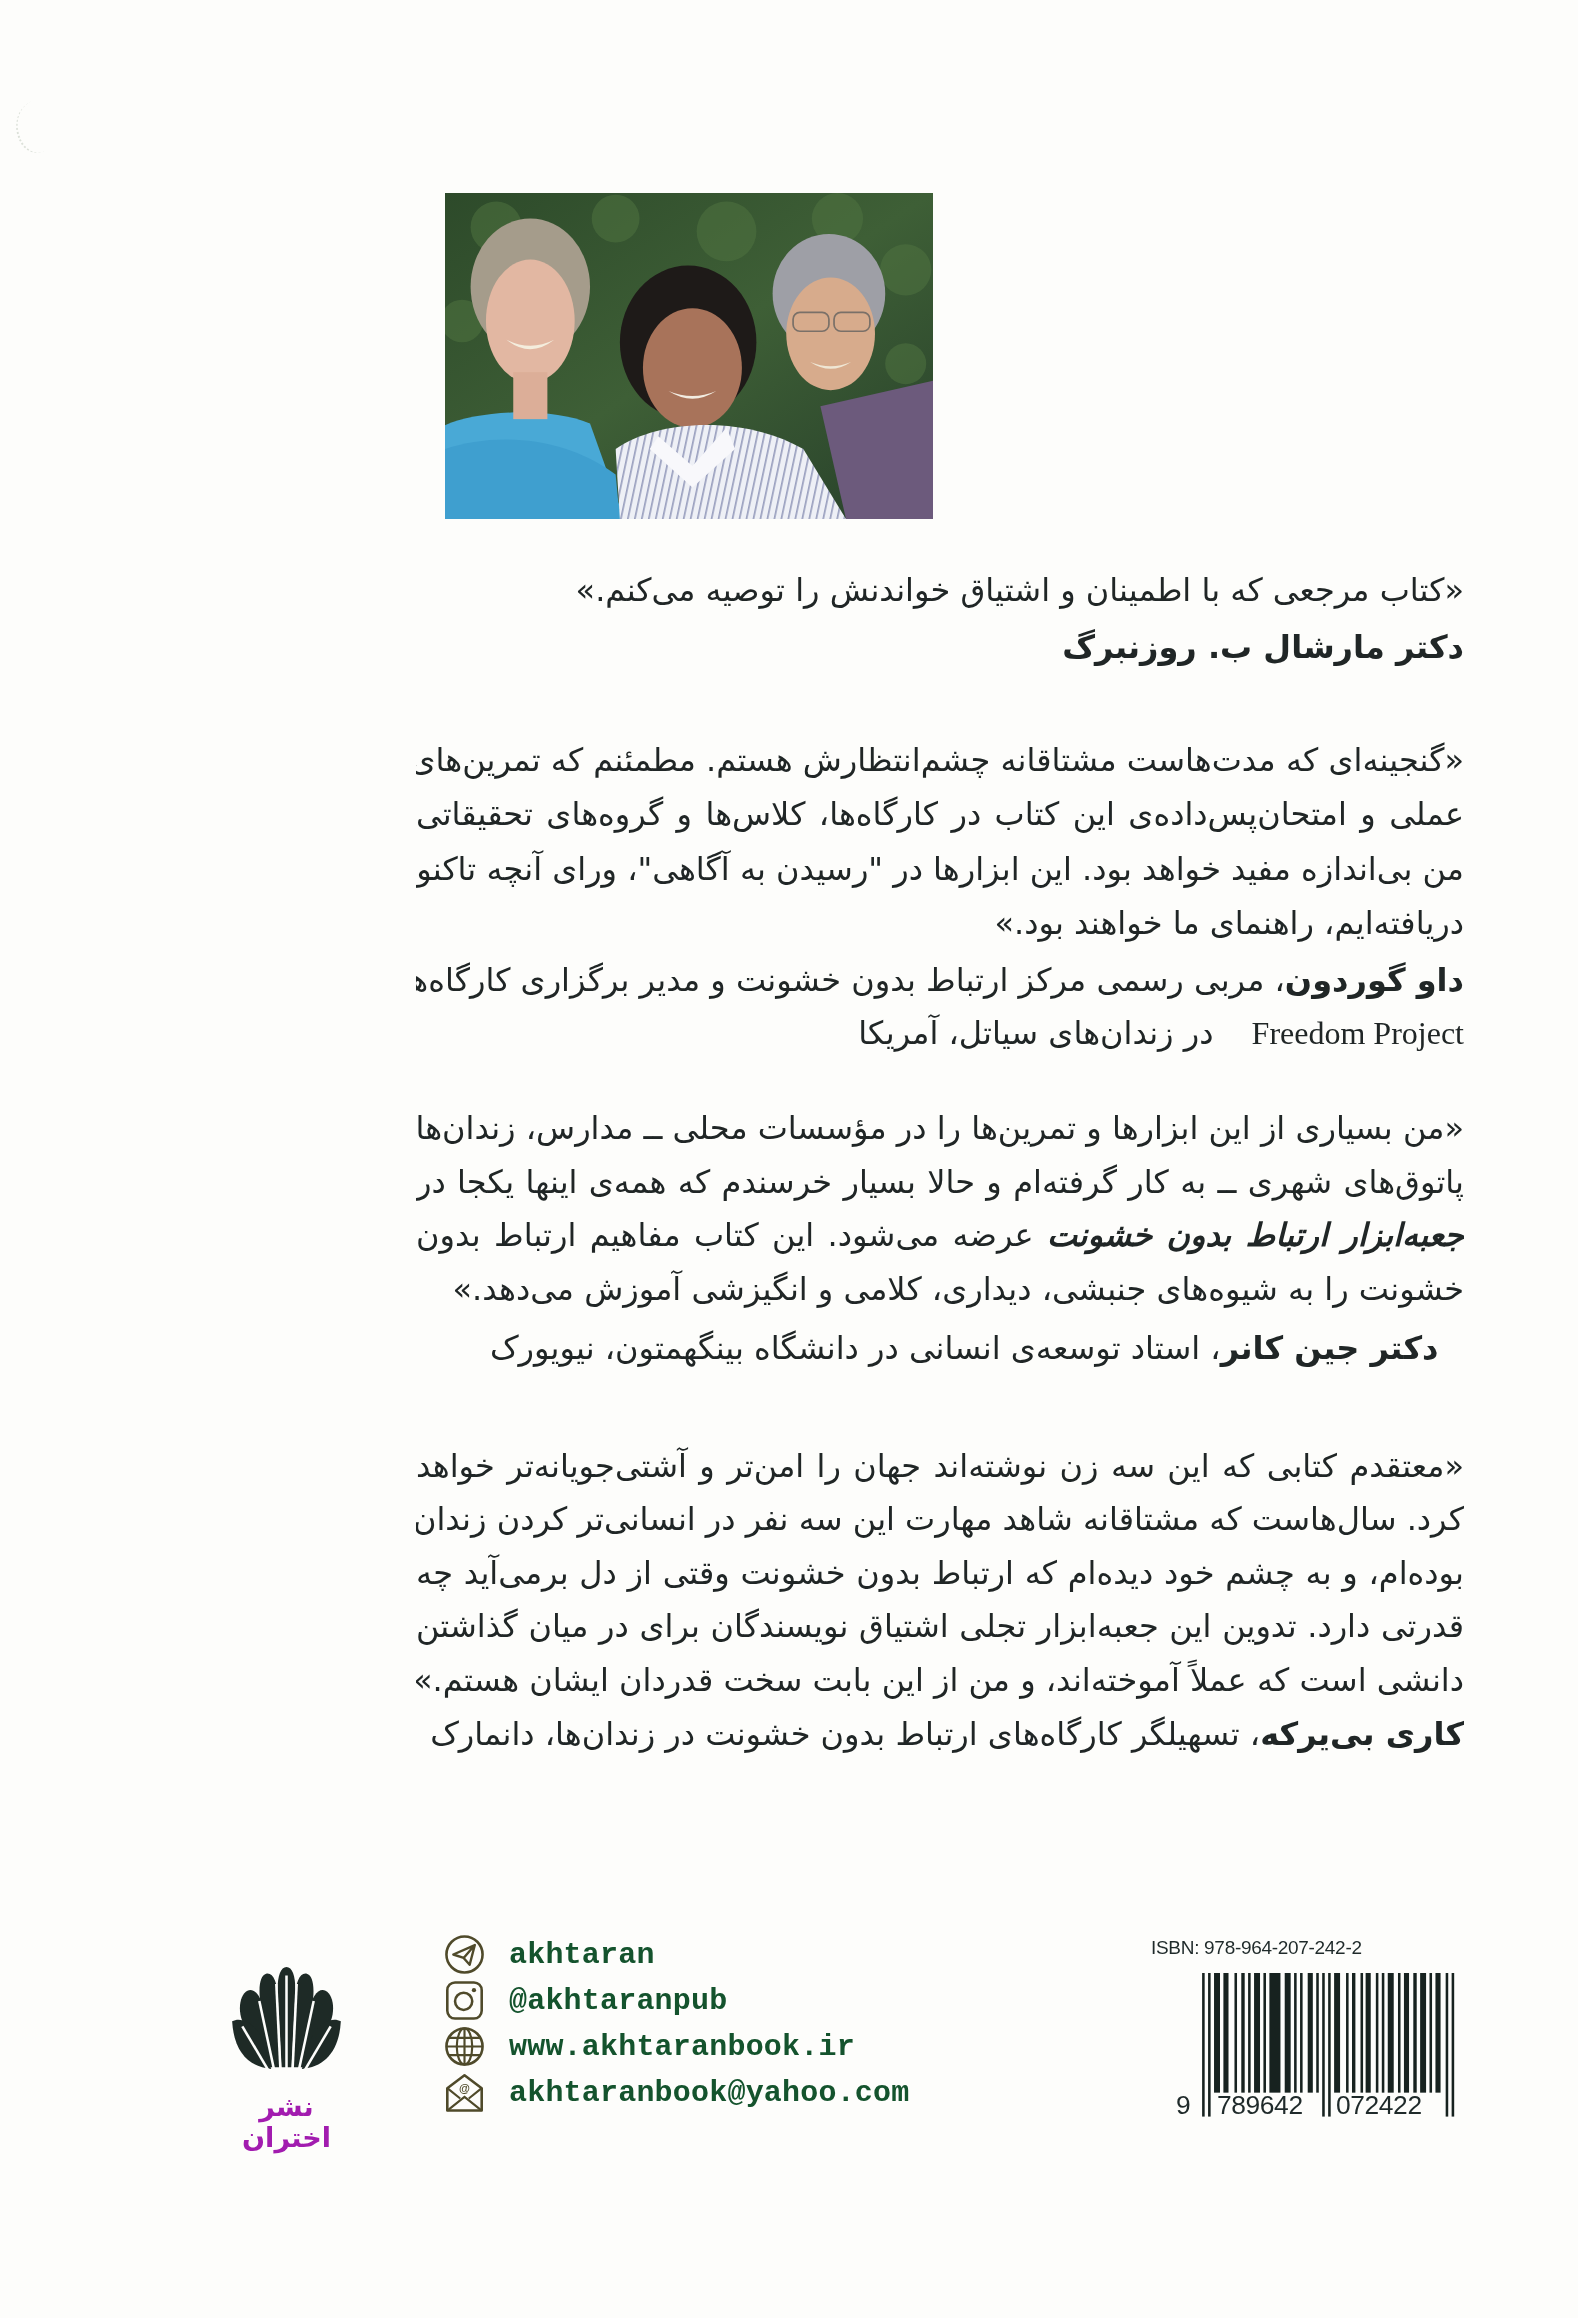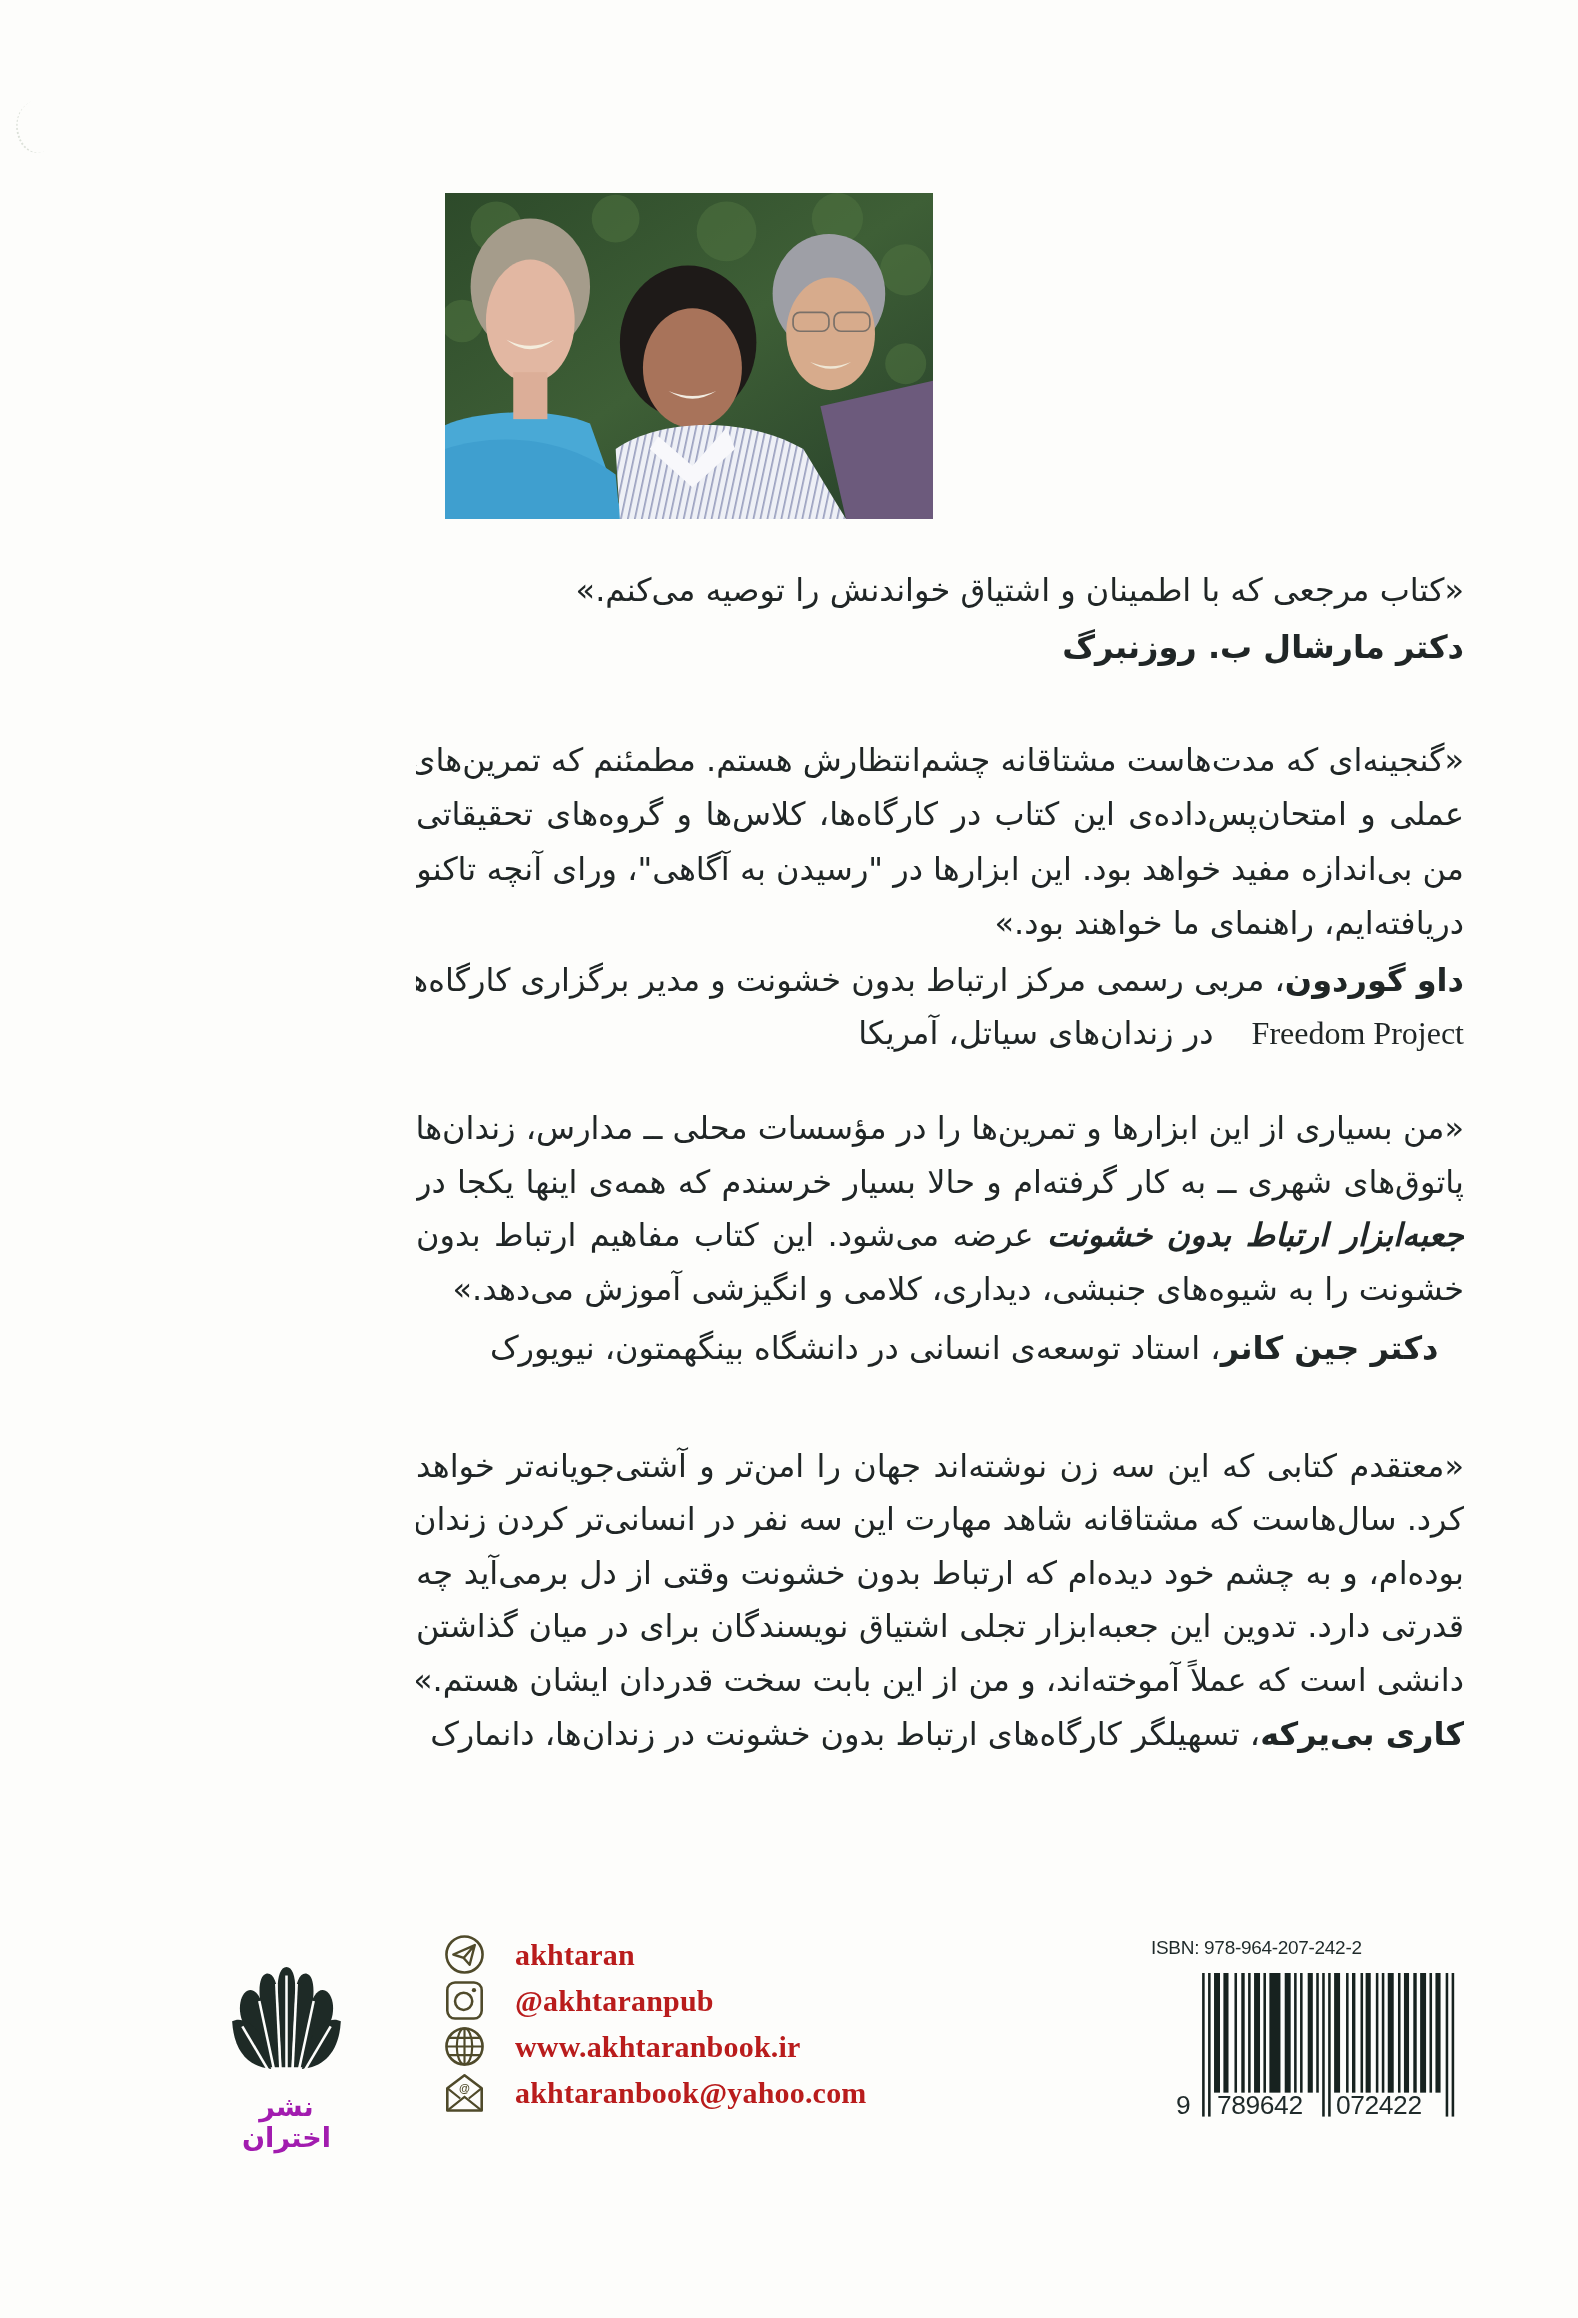--- a/index.html
+++ b/index.html
@@ -46,22 +46,22 @@
     direction: rtl; font-size: 27px; font-weight: bold; color: #a21caf; margin-top: 18px;
   }
   .contacts { position: absolute; left: 443px; top: 1933px; }
   .contact {
     position: absolute; left: 0; height: 43px; display: flex; align-items: center;
     white-space: nowrap;
   }
   .contact .ic { width: 43px; height: 43px; display: inline-block; }
   .contact .ic svg { width: 43px; height: 43px; display: block; }
   .contact .txt {
-    margin-left: 29px; font-family: Liberation Serif, serif; font-weight: bold;
-    font-size: 30px; color: #b91c1c; letter-spacing: 0.2px;
+    margin-left: 23px; font-family: Liberation Mono, monospace; font-weight: bold;
+    font-size: 30px; color: #14532d; letter-spacing: 0.2px;
   }
   .isbn {
     position: absolute; left: 1151px; top: 1937px; width: 310px;
     font-family: "Liberation Sans", sans-serif; font-size: 19px; color: #1f2a2a;
     white-space: nowrap; letter-spacing: -0.3px;
   }
   .barcode { position: absolute; left: 1197px; top: 1973px; width: 264px; height: 147px; }
   .bc-digit {
     position: absolute; font-family: "Liberation Sans", sans-serif; font-size: 26.4px;
     color: #1f2a2a; top: 2090px; letter-spacing: -0.4px;

